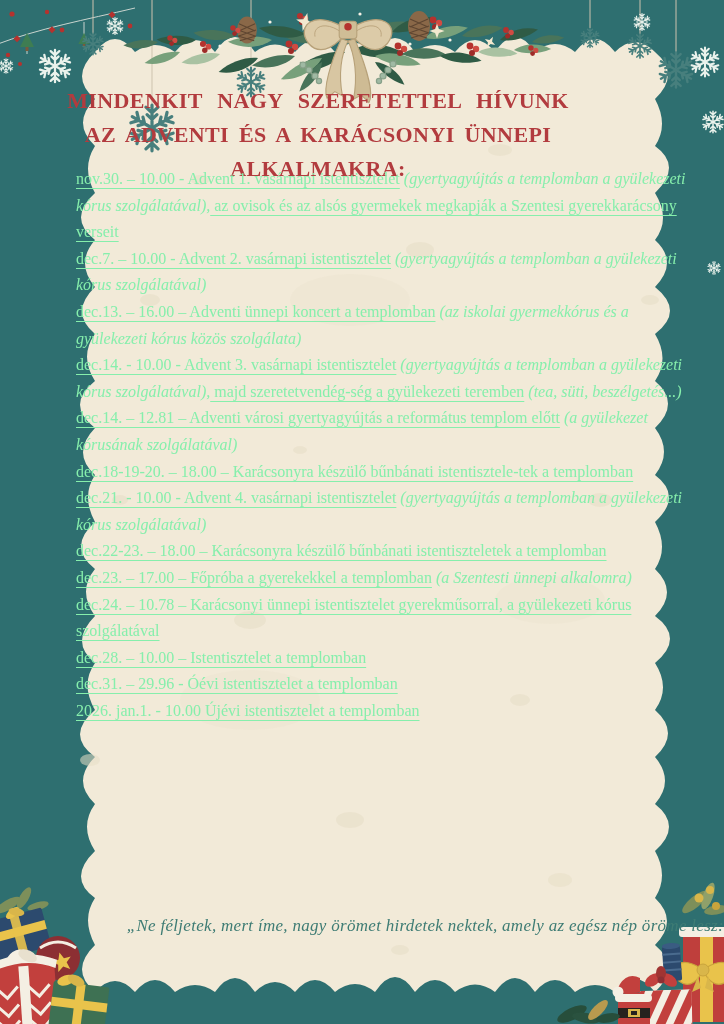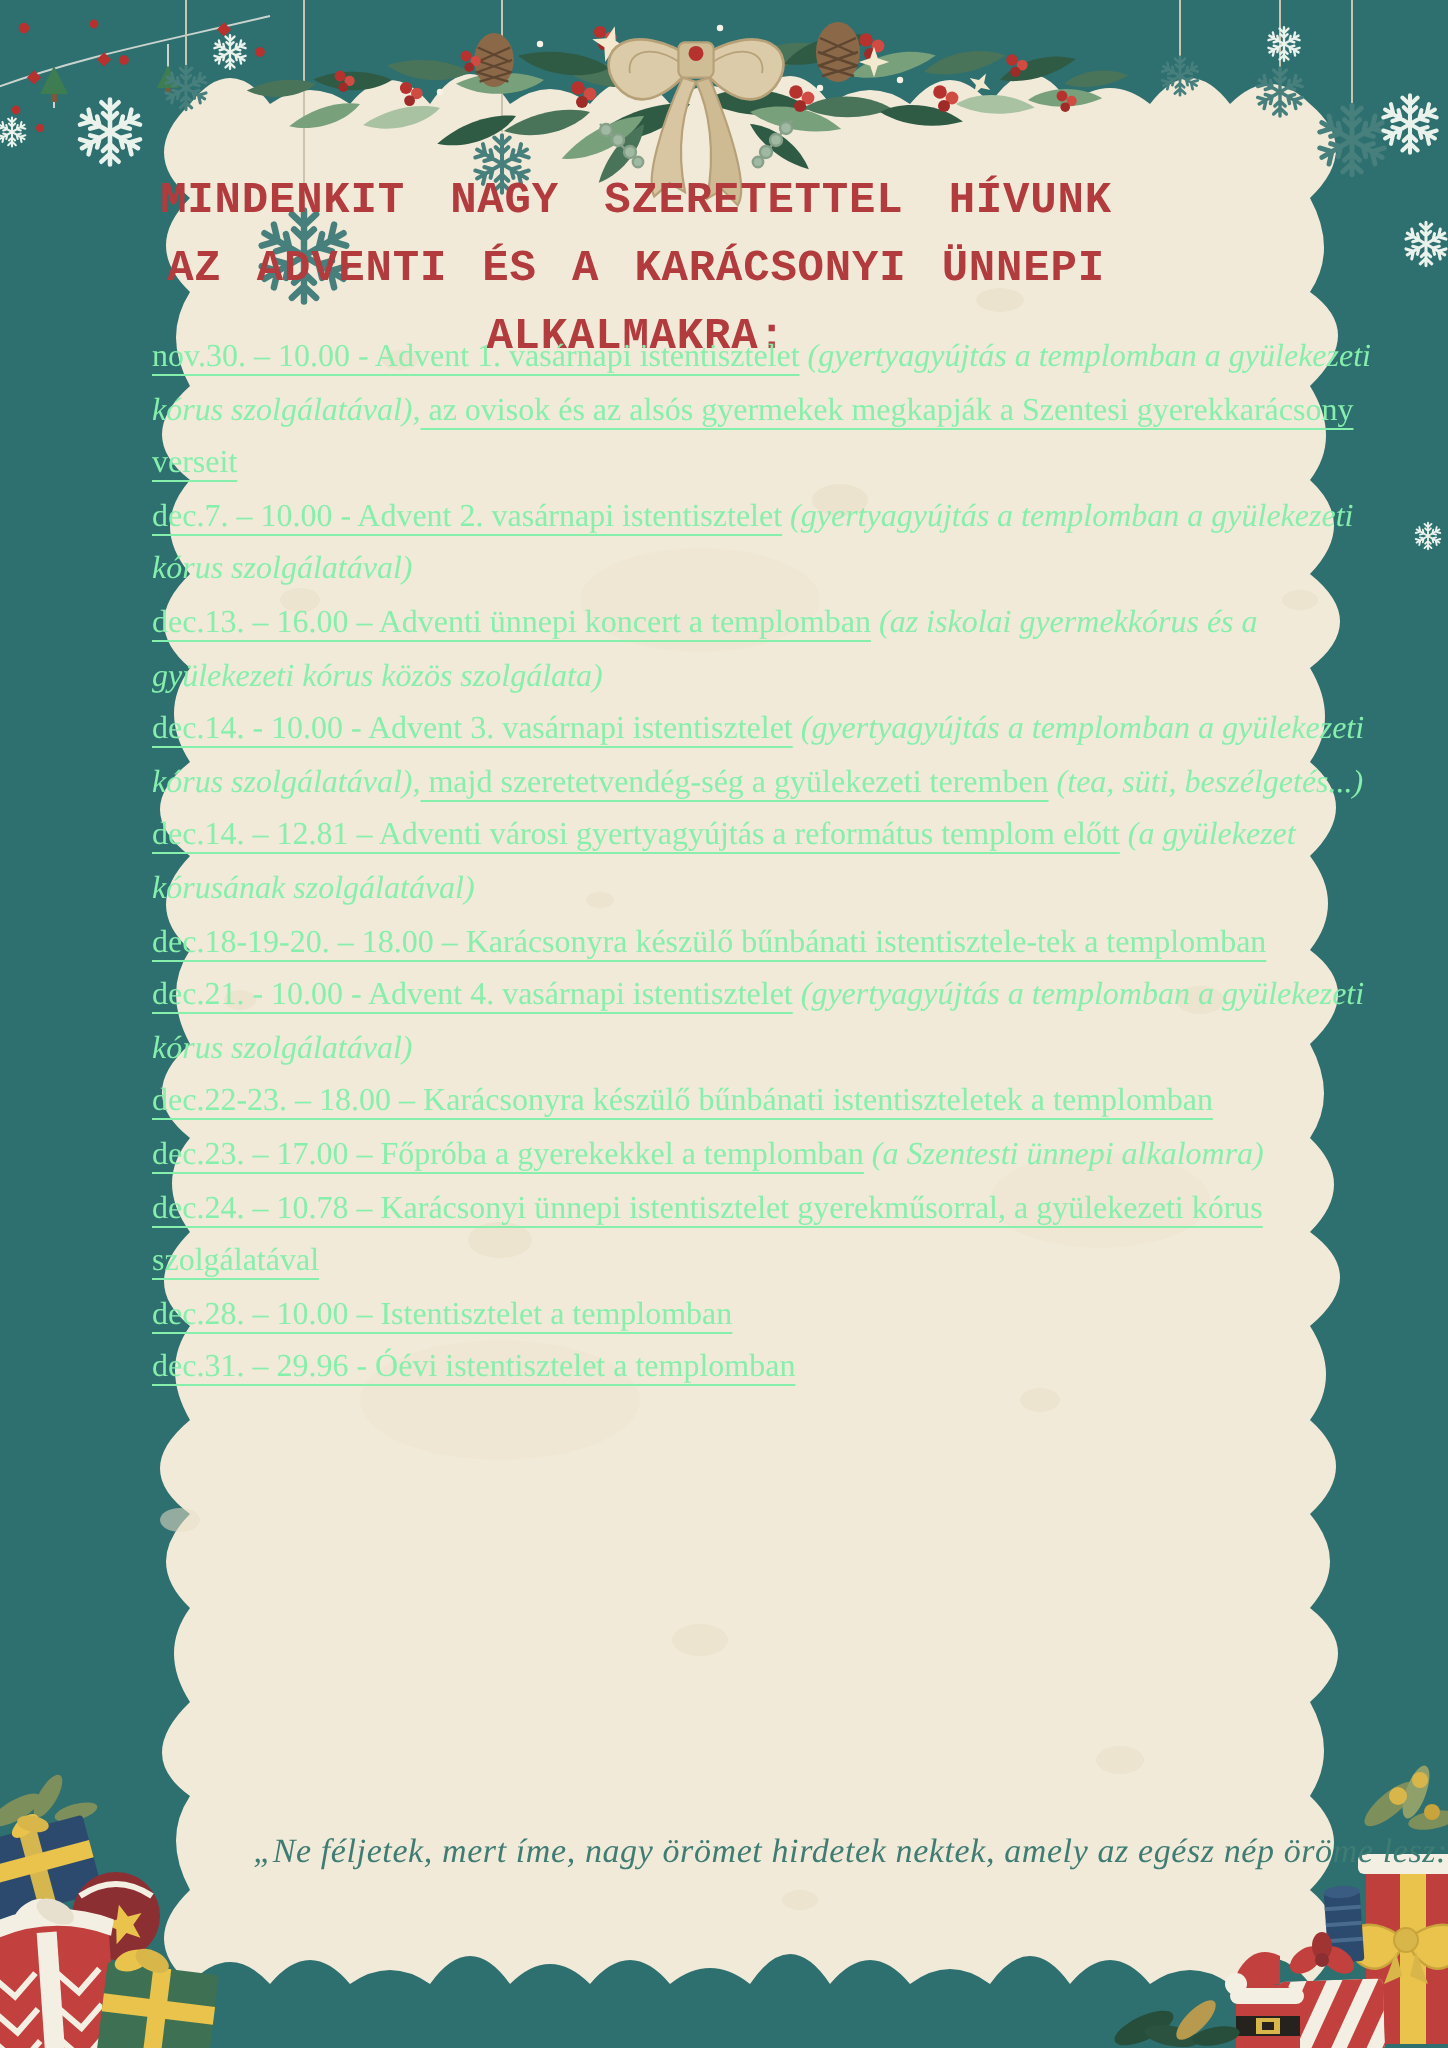--- a/index.html
+++ b/index.html
@@ -5,21 +5,21 @@
   html,body{margin:0;padding:0;}
   body{
     width:724px;height:1024px;position:relative;overflow:hidden;
     background:#2E6F70;
     font-family:"Liberation Serif",serif;
   }
   svg.bg{position:absolute;top:0;left:0;z-index:1;}
   .content{position:absolute;top:0;left:0;width:724px;height:1024px;z-index:2;}
   .title{
     position:absolute;top:84px;left:0;width:636px;text-align:center;
-    color:#B23B3E;font-weight:bold;font-size:22px;line-height:34px;letter-spacing:.4px;font-family:Liberation Mono, monospace;
+    color:#B23B3E;font-weight:bold;font-size:22px;line-height:34px;letter-spacing:.4px;
   }
   .title .l1{display:block;word-spacing:9px;}
   .title .l2{display:block;word-spacing:4px;}
   .events{
     position:absolute;top:166px;left:76px;width:618px;
     color:#86efac;font-size:16px;line-height:26.6px;
   }
   .event{display:block;}
   .seg-u{text-decoration:underline;text-decoration-thickness:1.4px;text-underline-offset:4px;}
   .seg-i{font-style:italic;}
@@ -363,18 +363,19 @@
       <div class="event"><span class="seg-u">dec.13. – 16.00 – Adventi ünnepi koncert a templomban</span><span class="seg-i"> (az iskolai gyermekkórus és a gyülekezeti kórus közös szolgálata)</span></div>
       <div class="event"><span class="seg-u">dec.14. - 10.00 - Advent 3. vasárnapi istentisztelet</span><span class="seg-i"> (gyertyagyújtás a templomban a gyülekezeti kórus szolgálatával),</span><span class="seg-u"> majd szeretetvendég-ség a gyülekezeti teremben</span><span class="seg-i"> (tea, süti, beszélgetés...)</span></div>
       <div class="event"><span class="seg-u">dec.14. – 12.81 – Adventi városi gyertyagyújtás a református templom előtt</span><span class="seg-i"> (a gyülekezet kórusának szolgálatával)</span></div>
       <div class="event"><span class="seg-u">dec.18-19-20. – 18.00 – Karácsonyra készülő bűnbánati istentisztele-tek a templomban</span></div>
       <div class="event"><span class="seg-u">dec.21. - 10.00 - Advent 4. vasárnapi istentisztelet</span><span class="seg-i"> (gyertyagyújtás a templomban a gyülekezeti kórus szolgálatával)</span></div>
       <div class="event"><span class="seg-u">dec.22-23. – 18.00 – Karácsonyra készülő bűnbánati istentiszteletek a templomban</span></div>
       <div class="event"><span class="seg-u">dec.23. – 17.00 – Főpróba a gyerekekkel a templomban</span><span class="seg-i"> (a Szentesti ünnepi alkalomra)</span></div>
       <div class="event"><span class="seg-u">dec.24. – 10.78 – Karácsonyi ünnepi istentisztelet gyerekműsorral, a gyülekezeti kórus szolgálatával</span></div>
       <div class="event"><span class="seg-u">dec.28. – 10.00 – Istentisztelet a templomban</span></div>
       <div class="event"><span class="seg-u">dec.31. – 29.96 - Óévi istentisztelet a templomban</span></div>
+      <div class="event"><span class="seg-u">2026. jan.1. - 10.00 Újévi istentisztelet a templomban</span></div>
     </div>
 
   <div class="quote">
     <span>„Ne féljetek, mert íme, nagy örömet hirdetek nektek, amely az egész nép öröme lesz:</span><br>
   </div>
 </div>
 
 </body></html>

